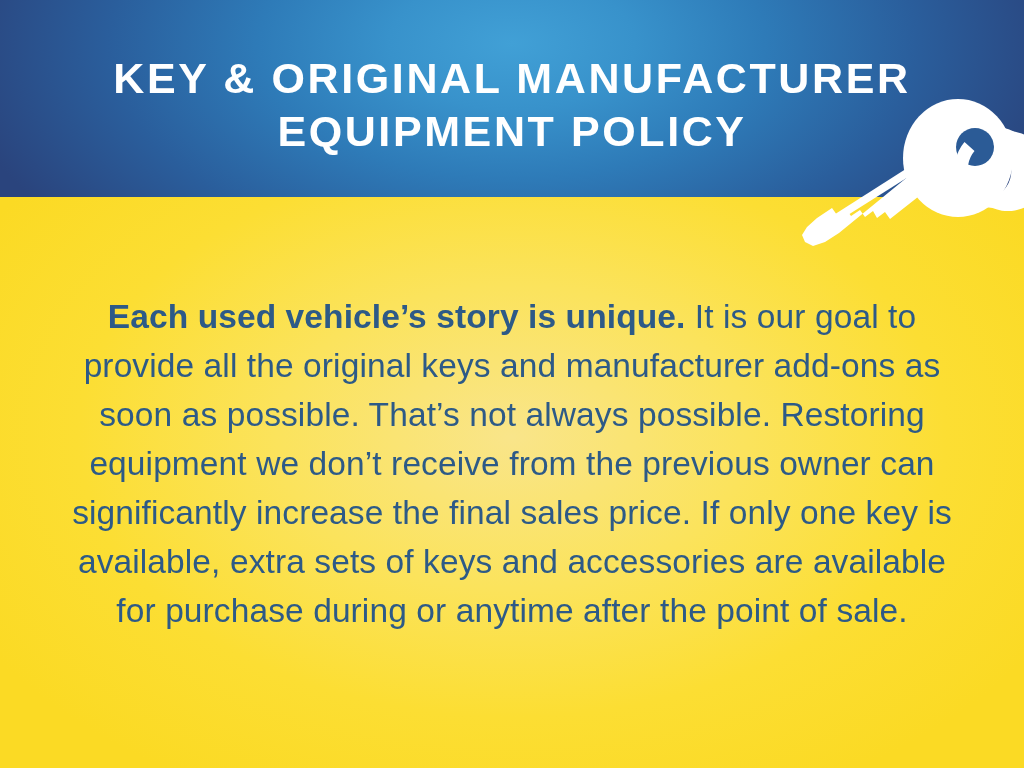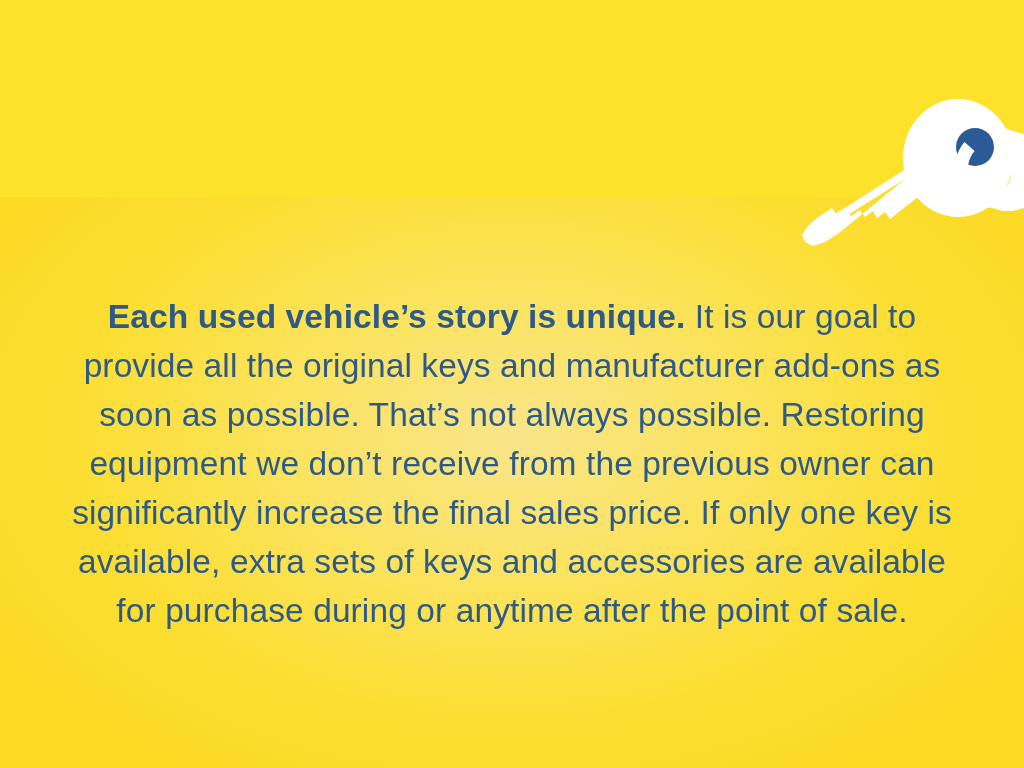--- a/index.html
+++ b/index.html
@@ -93,20 +93,24 @@
     font-weight: bold;
   }
 </style>
 </head>
 <body>
 
 <div class="poster">
 
   <div class="body-bg"></div>
 
+  <div class="header">
+    <div class="header-title">Key &amp; Original Manufacturer
+Equipment Policy</div>
+  </div>
 
   <div class="key-graphic">
     <svg width="231" height="164" viewBox="0 0 231 164" xmlns="http://www.w3.org/2000/svg">
       <g fill="#FFFFFF">
 
         <path d="M150 52 L163 71 L97 123 L92 116 L84 122 L80 115 L72 121
                  L67 114 L58 120 L53 113 L44 119 L39 112 L24 122
                  L14 131 L9 139 L12 146 L20 150 L32 146 L46 137 Z"></path>
 
         <path d="M152 48 L158 54 L20 141 L11 143 L14 136 Z"></path>

